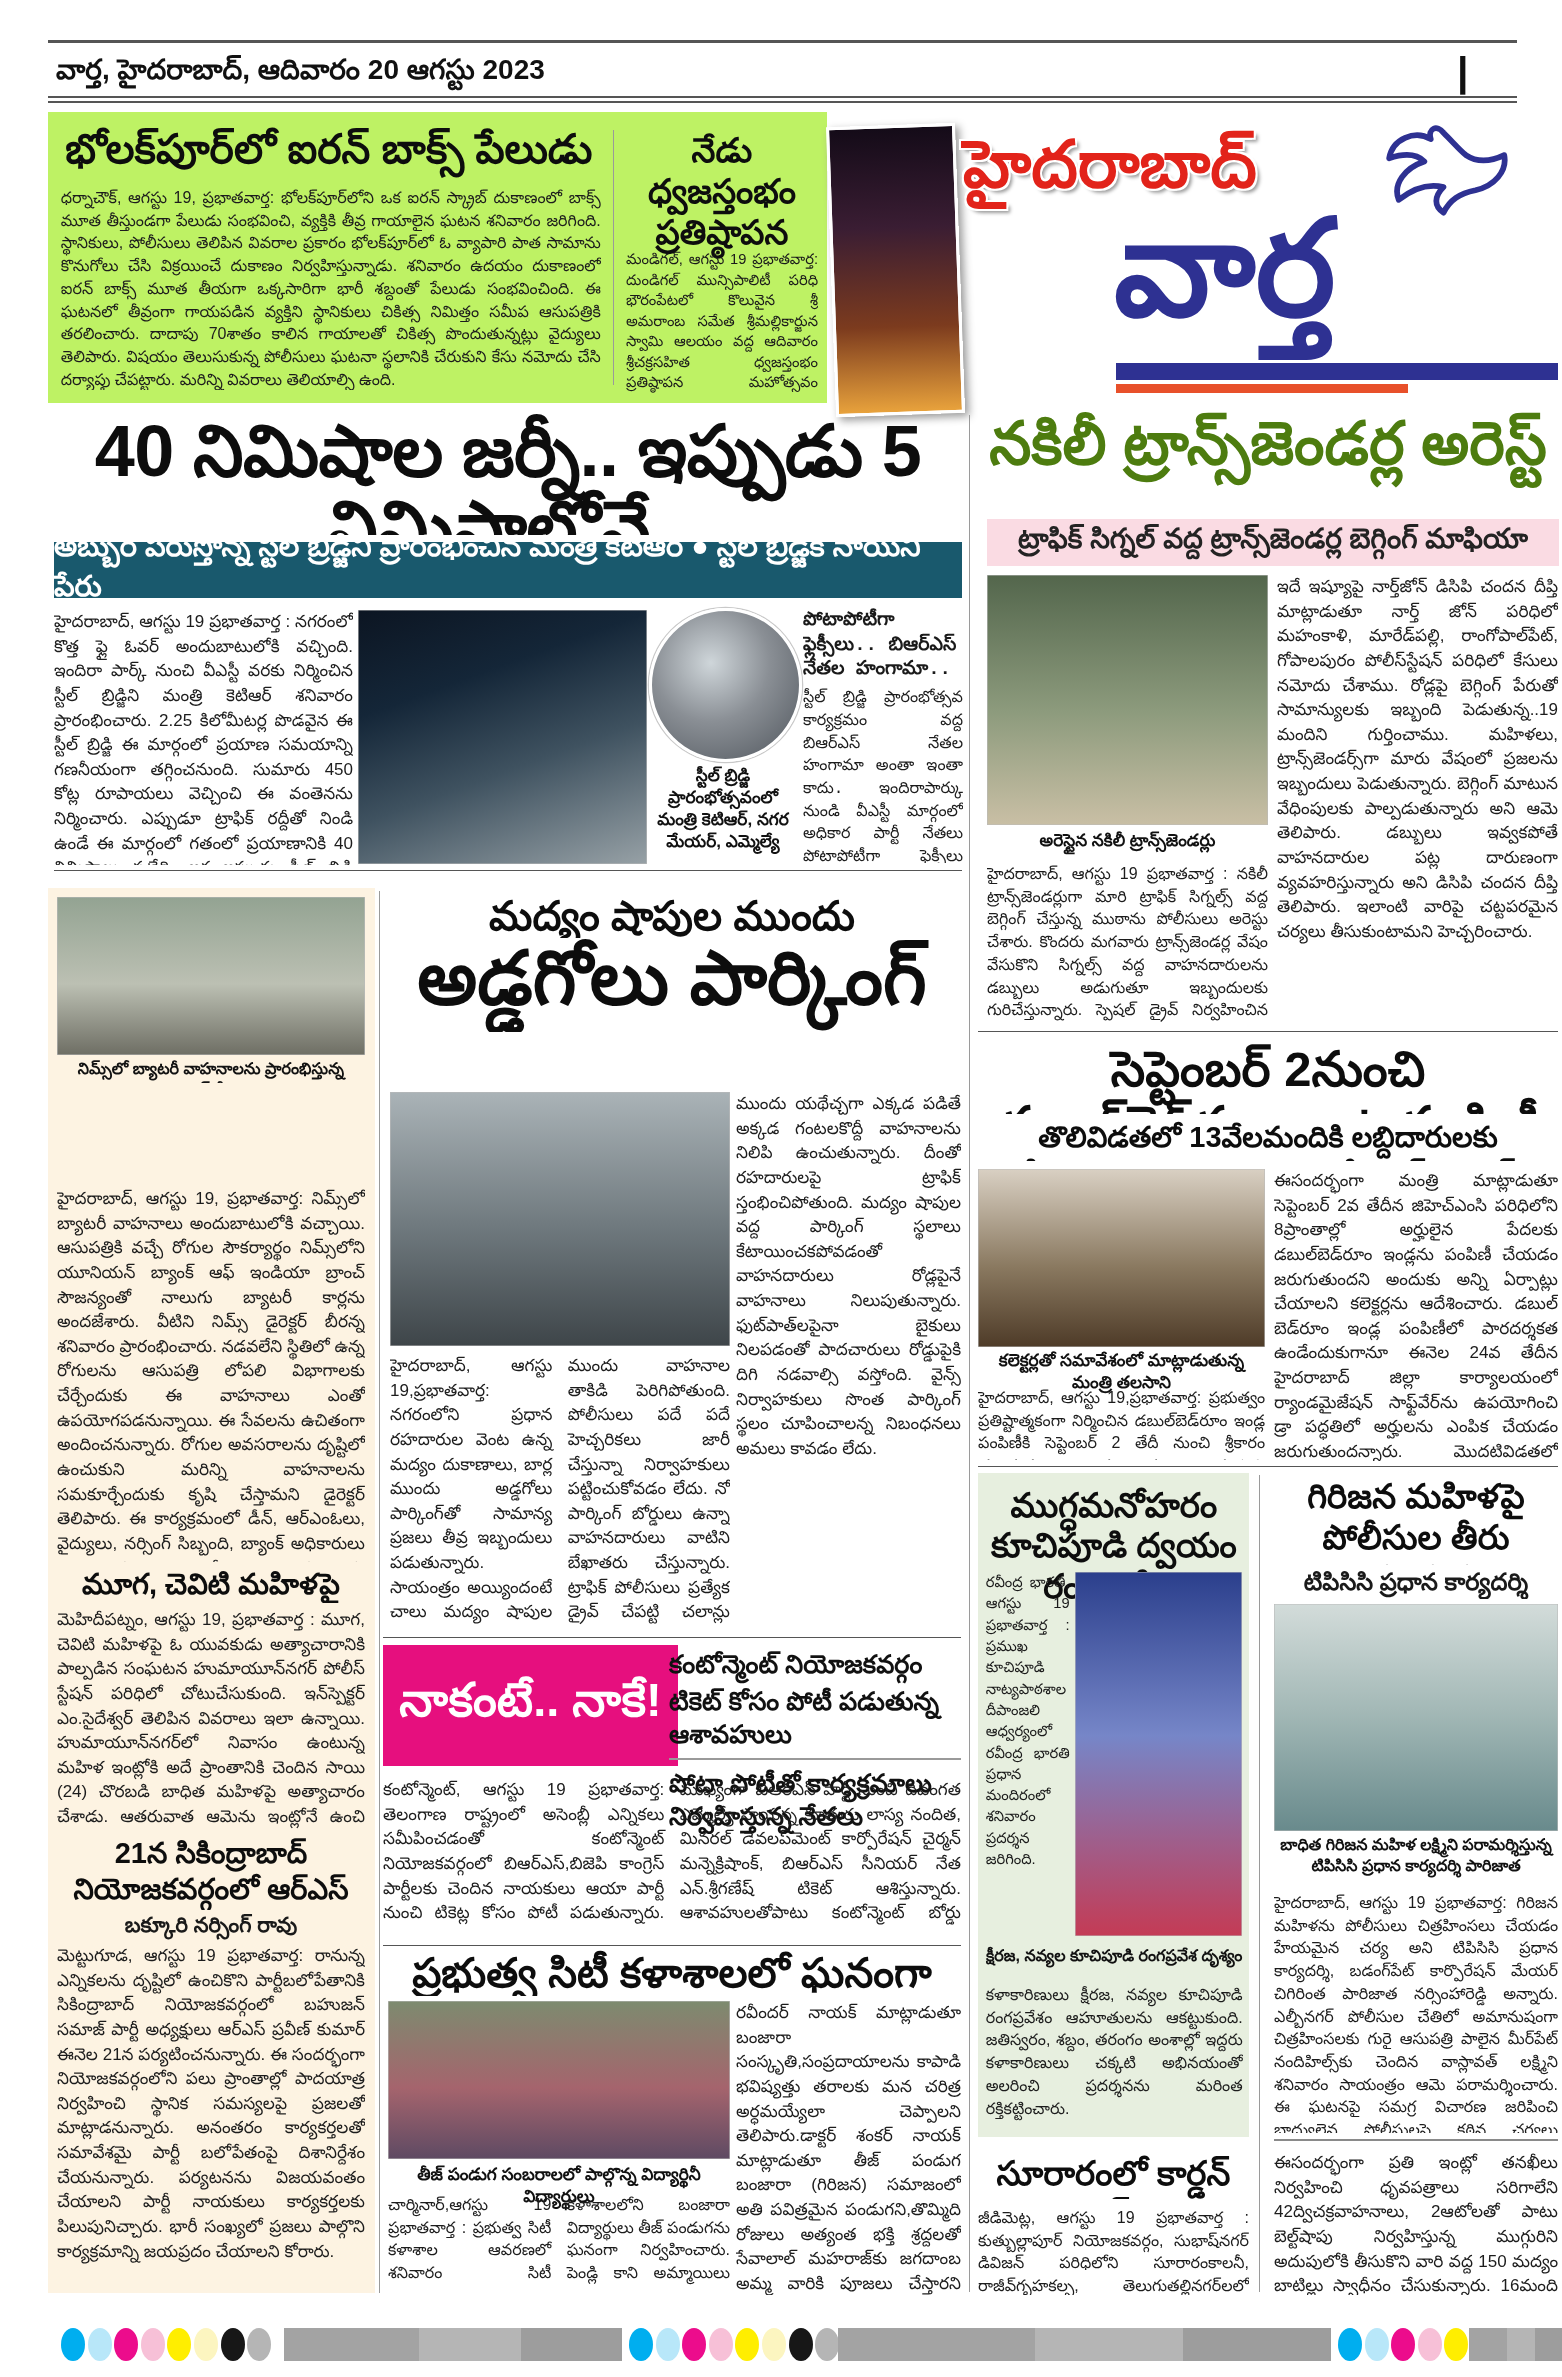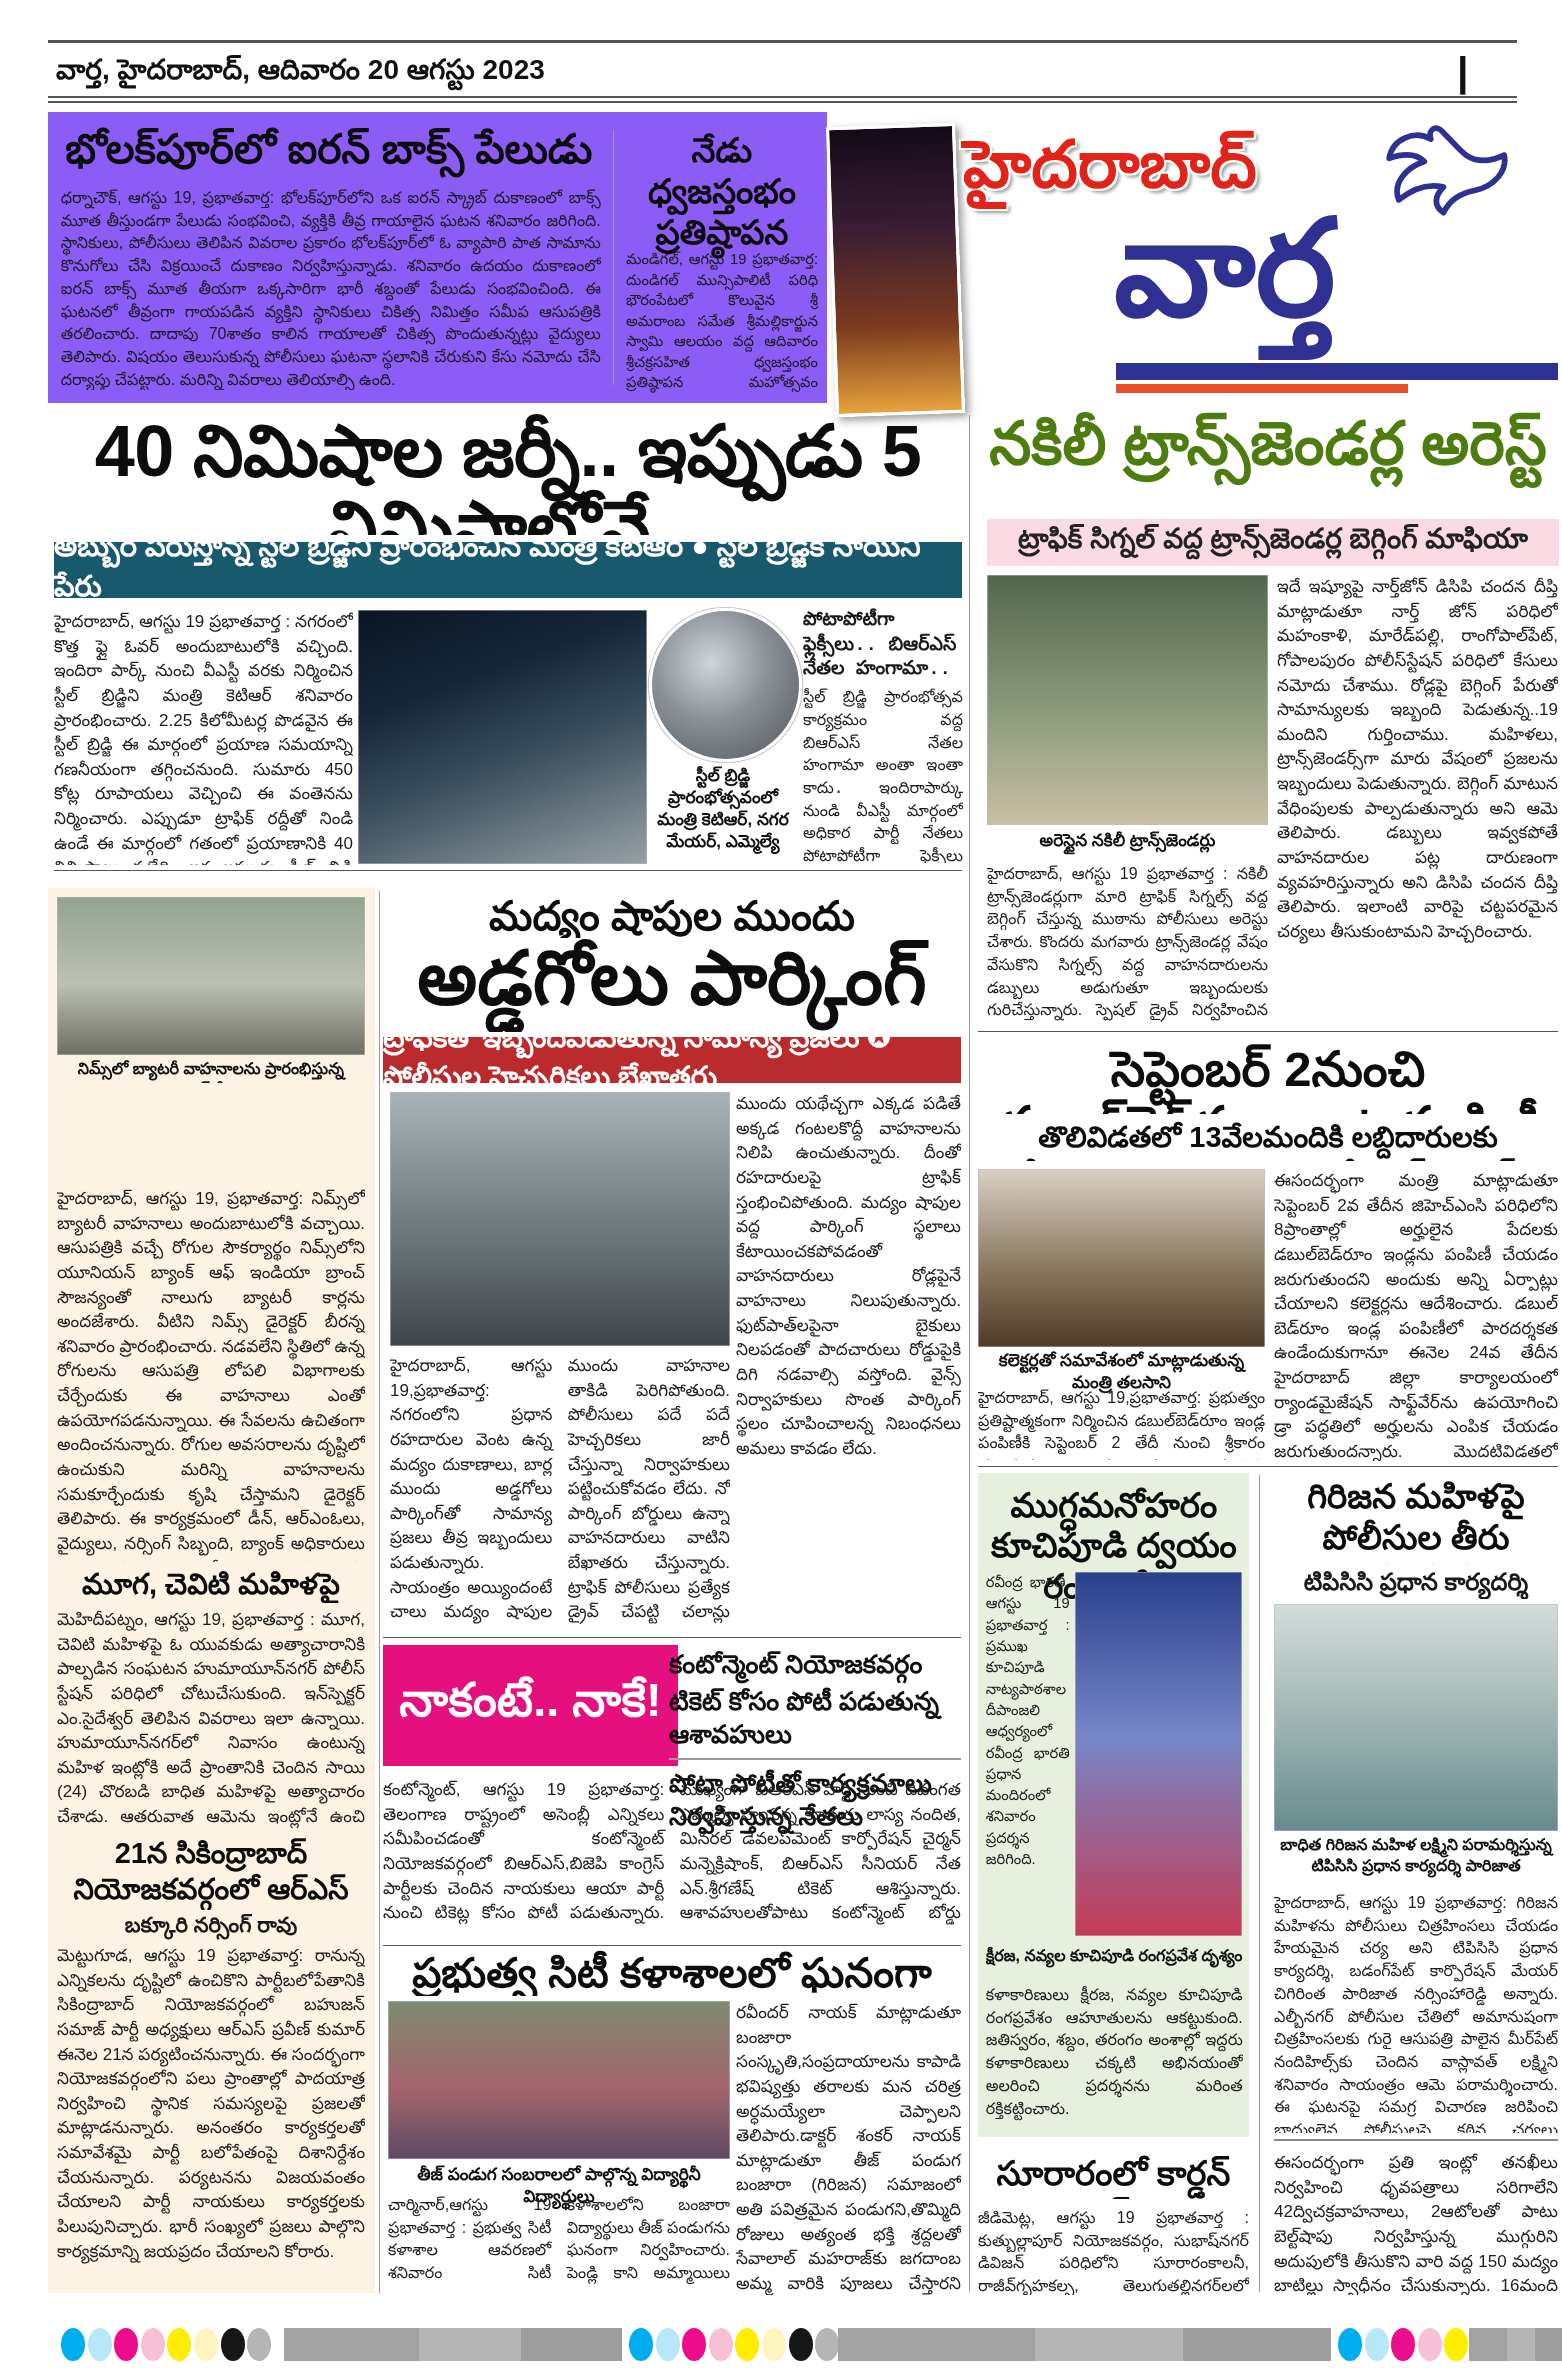--- a/index.html
+++ b/index.html
@@ -29,21 +29,21 @@
   .band-red{background:#bb2b2e;color:#fff;font-size:28px;}
   .body-t{font-size:17px;line-height:1.45;color:#1c1c1c;}
   .body-s{font-size:16px;line-height:1.42;color:#1c1c1c;}
   .caption{font-size:17px;font-weight:bold;line-height:1.3;color:#111;}
   .two-col{column-count:2;column-gap:15.3px;}
   .photo{box-shadow:0 0 0 0.6px #bbb inset;}
   
   .mast-city{font-size:66px;font-weight:bold;color:#e2231a;
      text-shadow:-1.9px -1.9px 0 #fff,1.9px -1.9px 0 #fff,-1.9px 1.9px 0 #fff,1.9px 1.9px 0 #fff,3.8px 3.8px 3.8px #9a9a9a;}
   .mast-title{font-size:135px;font-weight:bold;color:#2e3192;line-height:1;}
-  .box-blue{background:#8b5cf6;}
+  .box-blue{background:#bef264;}
   .box-cream{background:#fdf3e2;}
   .box-green{background:#e7efdf;}
   .box-magenta{background:#e60f7e;color:#fff;display:flex;align-items:center;justify-content:center;
      font-size:47px;font-weight:bold;}
   
   .ph-charminar{background:linear-gradient(180deg,#140b18 0%,#3a1d33 35%,#7c3b1e 70%,#e8a23c 100%);
      border:3.2px solid #fff;box-shadow:3.8px 3.8px 9px #999;transform:rotate(-2deg);}
   .ph-bridge{background:linear-gradient(160deg,#0c1522 0%,#142638 30%,#3f5260 60%,#97a1a6 100%);}
   .ph-inset{background:radial-gradient(circle at 40% 35%,#cfd6da 0%,#8a8f95 45%,#4f555c 100%);
      border-radius:50%;border:3.8px solid #fff;box-shadow:0 0 0 1.3px #c9c9c9;}
@@ -146,23 +146,20 @@
   <div class="abs caption center clip" style="left:57px;top:1059px;width:308px;height:24px;font-size:16px;">నిమ్స్‌లో బ్యాటరీ వాహనాలను ప్రారంభిస్తున్న డైరెక్టర్ బీరన్న</div>
   <div class="abs body-t just clip" style="left:57px;top:1187px;width:308px;height:375px;">హైదరాబాద్, ఆగస్టు 19, ప్రభాతవార్త: నిమ్స్‌లో బ్యాటరీ వాహనాలు అందుబాటులోకి వచ్చాయి. ఆసుపత్రికి వచ్చే రోగుల సౌకర్యార్థం నిమ్స్‌లోని యూనియన్ బ్యాంక్ ఆఫ్ ఇండియా బ్రాంచ్ సౌజన్యంతో నాలుగు బ్యాటరీ కార్లను అందజేశారు. వీటిని నిమ్స్ డైరెక్టర్ బీరన్న శనివారం ప్రారంభించారు. నడవలేని స్థితిలో ఉన్న రోగులను ఆసుపత్రి లోపలి విభాగాలకు చేర్చేందుకు ఈ వాహనాలు ఎంతో ఉపయోగపడనున్నాయి. ఈ సేవలను ఉచితంగా అందించనున్నారు. రోగుల అవసరాలను దృష్టిలో ఉంచుకుని మరిన్ని వాహనాలను సమకూర్చేందుకు కృషి చేస్తామని డైరెక్టర్ తెలిపారు. ఈ కార్యక్రమంలో డీన్, ఆర్ఎంఓలు, వైద్యులు, నర్సింగ్ సిబ్బంది, బ్యాంక్ అధికారులు పాల్గొన్నారు.కాగా,బ్యాటరీ వాహనాలను పంజాగుట్ట, బంజారాహిల్స్ గేట్ల వద్ద అందుబాటులో ఉంచారు. వాటిలో రోగి తోపాటు ఒక్క సహాయకుడినే అనుమతిస్తారు.</div>
   <div class="abs h-xs center clip" style="left:57px;top:1566px;width:308px;height:37px;">మూగ, చెవిటి మహిళపై అత్యాచారం</div>
   <div class="abs body-t just clip" style="left:57px;top:1608px;width:308px;height:222px;">మెహిదీపట్నం, ఆగస్టు 19, ప్రభాతవార్త : మూగ, చెవిటి మహిళపై ఓ యువకుడు అత్యాచారానికి పాల్పడిన సంఘటన హుమాయూన్‌నగర్ పోలీస్ స్టేషన్ పరిధిలో చోటుచేసుకుంది. ఇన్‌స్పెక్టర్ ఎం.సైదేశ్వర్ తెలిపిన వివరాలు ఇలా ఉన్నాయి. హుమాయూన్‌నగర్‌లో నివాసం ఉంటున్న మహిళ ఇంట్లోకి అదే ప్రాంతానికి చెందిన సాయి (24) చొరబడి బాధిత మహిళపై అత్యాచారం చేశాడు. ఆతరువాత ఆమెను ఇంట్లోనే ఉంచి బయట గడియపెట్టి అక్కడి నుంచి జారుకున్నాడు. ఇంటికి వచ్చిన కుటుంబ సభ్యులు గడియ తెరిచి చూడగా ఇంట్లో మహిళ ఒంటిగా ఉంది. జరిగిన విషయాన్ని కుటుంబ సభ్యులకు చెప్పగా హుమాయూన్ నగర్ పోలీసులకు ఫిర్యాదు చేశారు. కేసు నమోదు చేసుకున్న పోలీసులు దర్యాప్తు చేస్తున్నారు.</div>
   <div class="abs h-xs center clip" style="left:57px;top:1835px;width:308px;height:75px;">21న సికింద్రాబాద్ నియోజకవర్గంలో ఆర్ఎస్ ప్రవీణ్ కుమార్ పర్యటన</div>
   <div class="abs center bold" style="left:57px;top:1913px;width:308px;font-size:21px;">బక్కూరి నర్సింగ్ రావు</div>
   <div class="abs body-t just clip" style="left:57px;top:1944px;width:308px;height:345px;">మెట్టుగూడ, ఆగస్టు 19 ప్రభాతవార్త: రానున్న ఎన్నికలను దృష్టిలో ఉంచికొని పార్టీబలోపేతానికి సికింద్రాబాద్ నియోజకవర్గంలో బహుజన్ సమాజ్ పార్టీ అధ్యక్షులు ఆర్ఎస్ ప్రవీణ్ కుమార్ ఈనెల 21న పర్యటించనున్నారు. ఈ సందర్భంగా నియోజకవర్గంలోని పలు ప్రాంతాల్లో పాదయాత్ర నిర్వహించి స్థానిక సమస్యలపై ప్రజలతో మాట్లాడనున్నారు. అనంతరం కార్యకర్తలతో సమావేశమై పార్టీ బలోపేతంపై దిశానిర్దేశం చేయనున్నారు. పర్యటనను విజయవంతం చేయాలని పార్టీ నాయకులు కార్యకర్తలకు పిలుపునిచ్చారు. భారీ సంఖ్యలో ప్రజలు పాల్గొని కార్యక్రమాన్ని జయప్రదం చేయాలని కోరారు.</div>
 
   <div class="abs h-md center clip" style="left:383px;top:893px;width:578px;height:45px;">మద్యం షాపుల ముందు</div>
   <div class="abs h-big center clip" style="left:383px;top:939px;width:578px;height:93px;">అడ్డగోలు పార్కింగ్</div>
-  <div class="abs band band-red" style="left:383px;top:1037px;width:578px;height:46px;">
-    <span>ట్రాఫిక్‌తో ఇబ్బందిపడుతున్న సామాన్య ప్రజలు ✪ పోలీసుల హెచ్చరికలు బేఖాతరు</span>
-  </div>
   <div class="abs photo ph-bikes" style="left:390px;top:1092px;width:340px;height:254px;"></div>
   <div class="abs body-t just clip" style="left:736px;top:1092px;width:225px;height:540px;">ముందు యథేచ్చగా ఎక్కడ పడితే అక్కడ గంటలకొద్దీ వాహనాలను నిలిపి ఉంచుతున్నారు. దీంతో రహదారులపై ట్రాఫిక్ స్తంభించిపోతుంది. మద్యం షాపుల వద్ద పార్కింగ్ స్థలాలు కేటాయించకపోవడంతో వాహనదారులు రోడ్లపైనే వాహనాలు నిలుపుతున్నారు. ఫుట్‌పాత్‌లపైనా బైకులు నిలపడంతో పాదచారులు రోడ్డుపైకి దిగి నడవాల్సి వస్తోంది. వైన్స్ నిర్వాహకులు సొంత పార్కింగ్ స్థలం చూపించాలన్న నిబంధనలు అమలు కావడం లేదు.</div>
   <div class="abs body-t just two-col clip" style="left:390px;top:1354px;width:340px;height:278px;">హైదరాబాద్, ఆగస్టు 19,ప్రభాతవార్త: నగరంలోని ప్రధాన రహదారుల వెంట ఉన్న మద్యం దుకాణాలు, బార్ల ముందు అడ్డగోలు పార్కింగ్‌తో సామాన్య ప్రజలు తీవ్ర ఇబ్బందులు పడుతున్నారు. సాయంత్రం అయ్యిందంటే చాలు మద్యం షాపుల ముందు వాహనాల తాకిడి పెరిగిపోతుంది. పోలీసులు పదే పదే హెచ్చరికలు జారీ చేస్తున్నా నిర్వాహకులు పట్టించుకోవడం లేదు. నో పార్కింగ్ బోర్డులు ఉన్నా వాహనదారులు వాటిని బేఖాతరు చేస్తున్నారు. ట్రాఫిక్ పోలీసులు ప్రత్యేక డ్రైవ్ చేపట్టి చలాన్లు విధిస్తున్నా మార్పు రావడం లేదని స్థానికులు వాపోతున్నారు.</div>
   <div class="abs rule" style="left:383px;top:1637px;width:578px;height:1.3px;"></div>
 
   <div class="abs box-magenta" style="left:383px;top:1645px;width:295px;height:121px;">
     <span>నాకంటే.. నాకే!</span>
   </div>
   <div class="abs" style="left:669px;top:1648px;width:292px;">
     <div class="kicker-line">కంటోన్మెంట్ నియోజకవర్గం</div>

